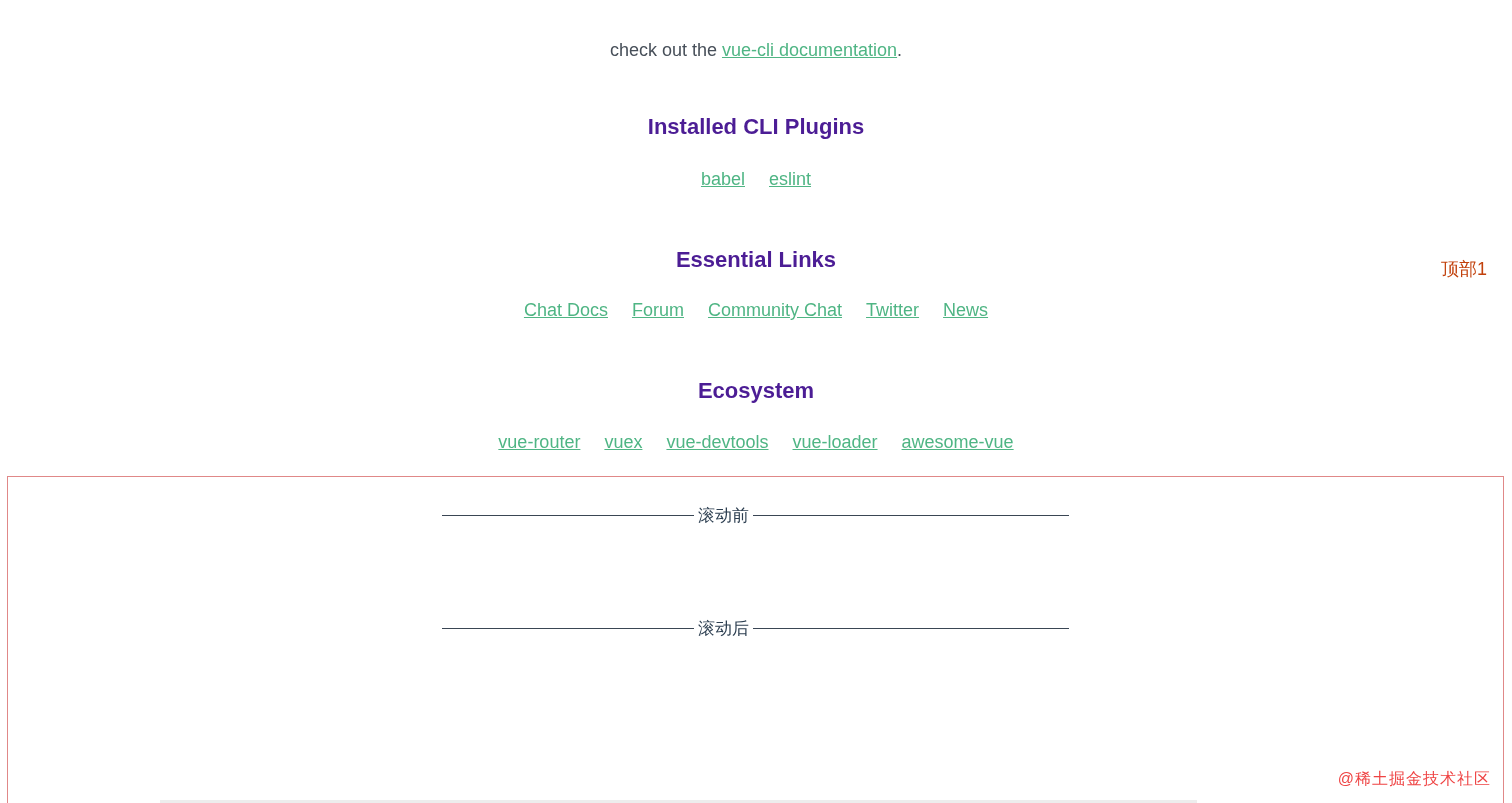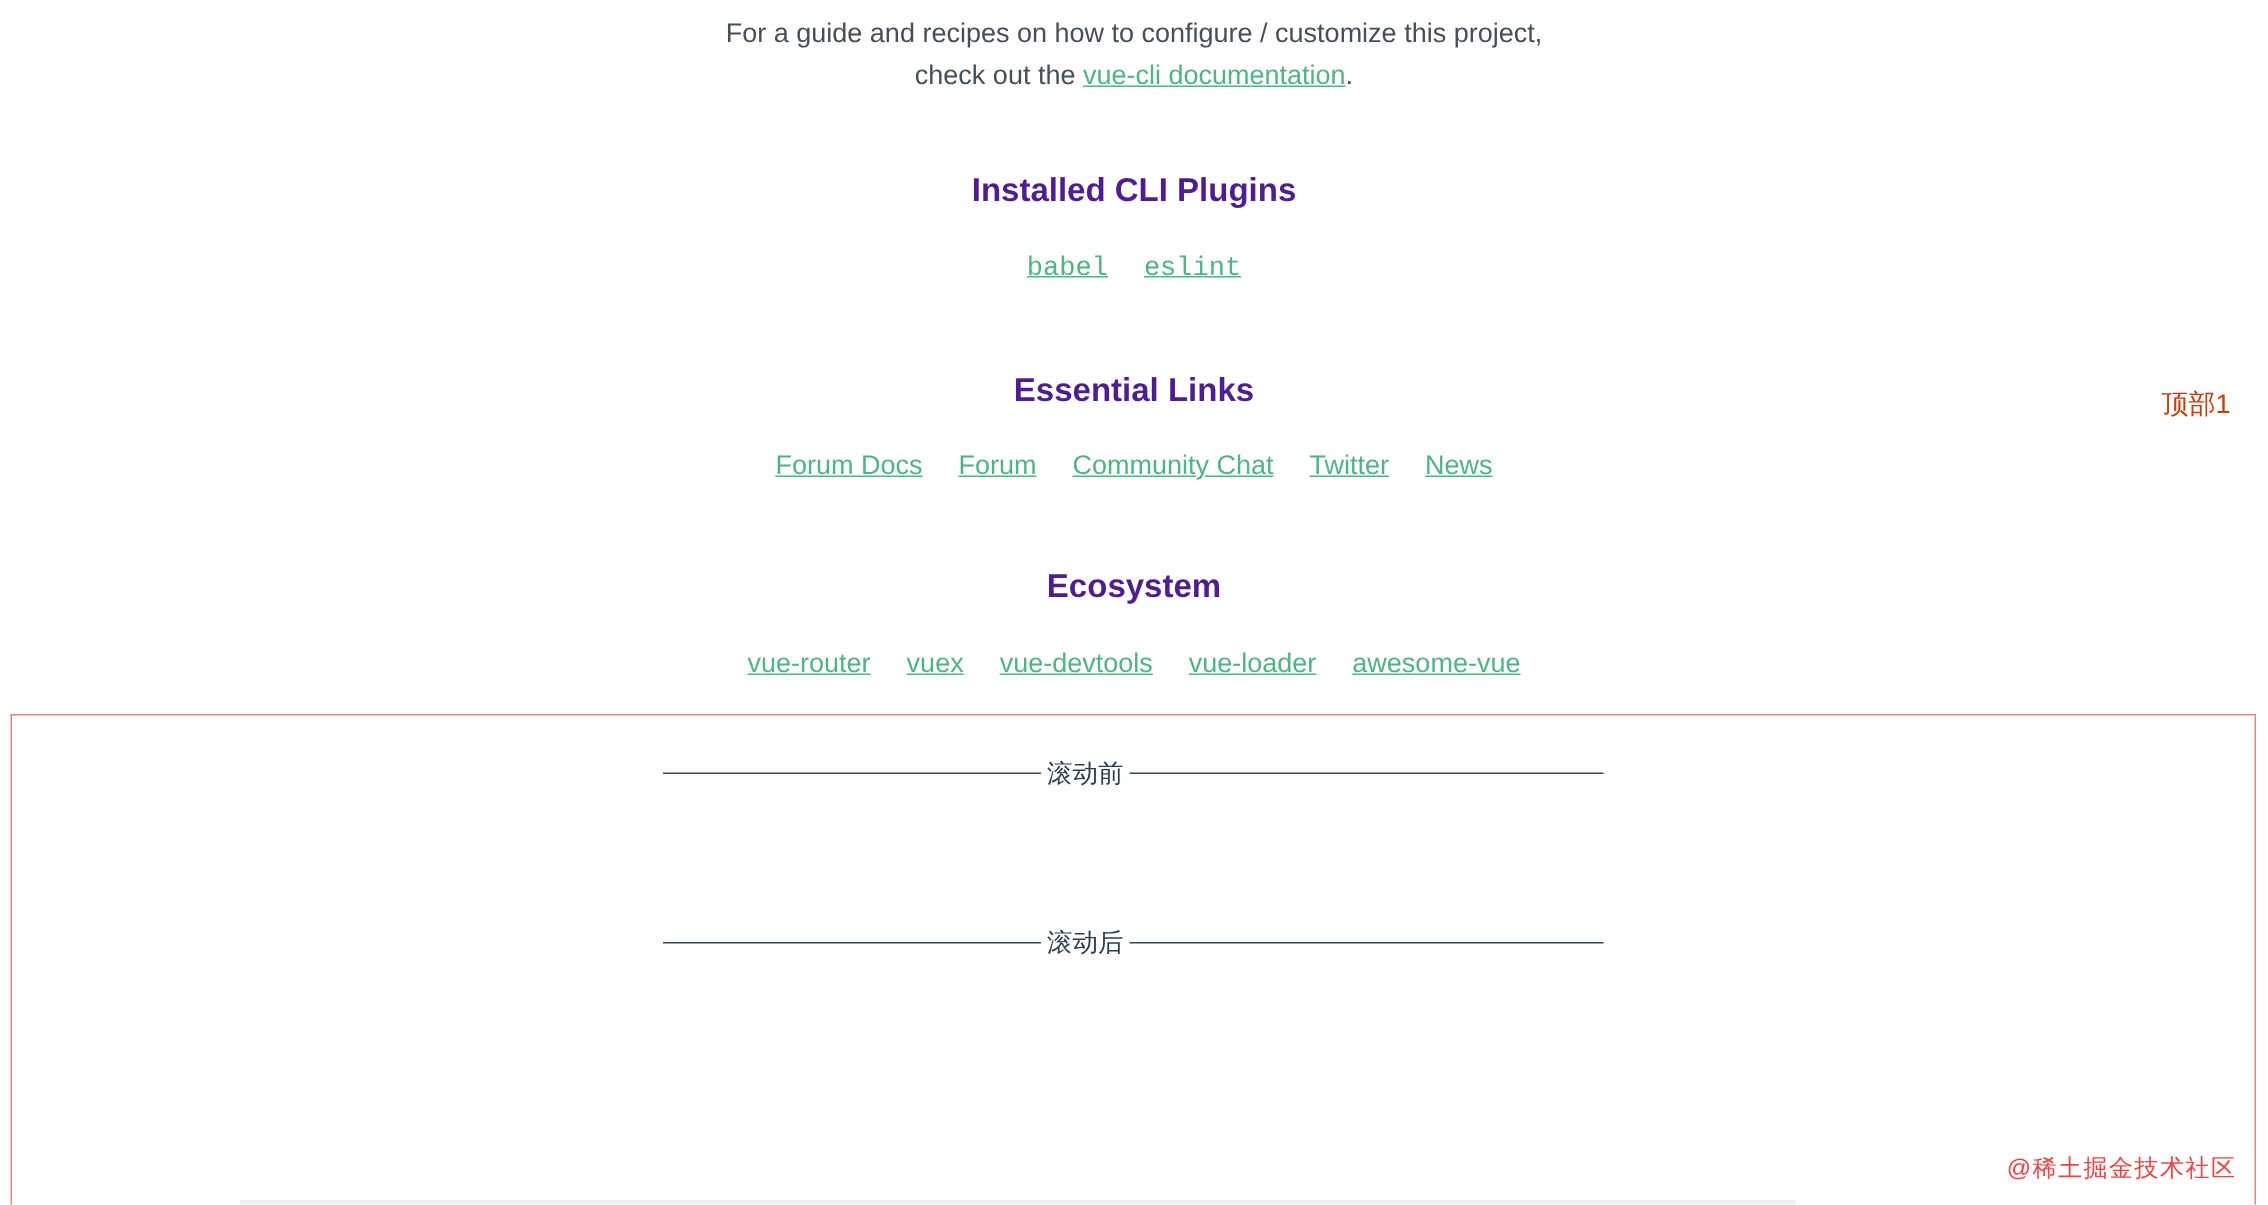--- a/index.html
+++ b/index.html
@@ -26,21 +26,21 @@
     cursor: pointer;
   }
 
   h3.section-title {
     font-size: 22px;
     font-weight: bold;
     color: #4c1d95;
     line-height: 26px;
   }
   .sec-plugins  h3 { margin-top: 50px; }
-  .sec-plugins  ul { margin-top: 27px; font-family: Liberation Mono, monospace; }
+  .sec-plugins  ul { margin-top: 27px; }
   .sec-links    h3 { margin-top: 56px; }
   .sec-links    ul { margin-top: 25px; }
   .sec-eco      h3 { margin-top: 56px; }
   .sec-eco      ul { margin-top: 26px; }
 
   ul.link-list {
     list-style: none;
     font-size: 18px;
     line-height: 24px;
   }
@@ -108,32 +108,32 @@
     color: #ef4444;
     letter-spacing: 1px;
   }
 </style>
 </head>
 <body>
 
 <div class="app">
 
   <p class="intro">
-    <span>For a guide and recipes on how to configure / customize this project,</span><br>
+    <br>
     <span>check out the </span><a href="#" class="green-link">vue-cli documentation</a><span>.</span>
   </p>
 
   <div class="section sec-plugins">
     <h3 class="section-title">Installed CLI Plugins</h3>
     <ul class="link-list"><li><a href="#">babel</a></li><li><a href="#">eslint</a></li></ul>
   </div>
 
   <div class="section sec-links">
     <h3 class="section-title">Essential Links</h3>
-    <ul class="link-list"><li><a href="#">Forum Docs</a></li><li><a href="#">Forum</a></li><li><a href="#">Community Chat</a></li><li><a href="#">Twitter</a></li><li><a href="#">News</a></li></ul>
+    <ul class="link-list"><li><a href="#">Chat Docs</a></li><li><a href="#">Forum</a></li><li><a href="#">Community Chat</a></li><li><a href="#">Twitter</a></li><li><a href="#">News</a></li></ul>
   </div>
 
   <div class="section sec-eco">
     <h3 class="section-title">Ecosystem</h3>
     <ul class="link-list"><li><a href="#">vue-router</a></li><li><a href="#">vuex</a></li><li><a href="#">vue-devtools</a></li><li><a href="#">vue-loader</a></li><li><a href="#">awesome-vue</a></li></ul>
   </div>
 
 </div>
 
 <div class="top-marker">顶部1</div>

